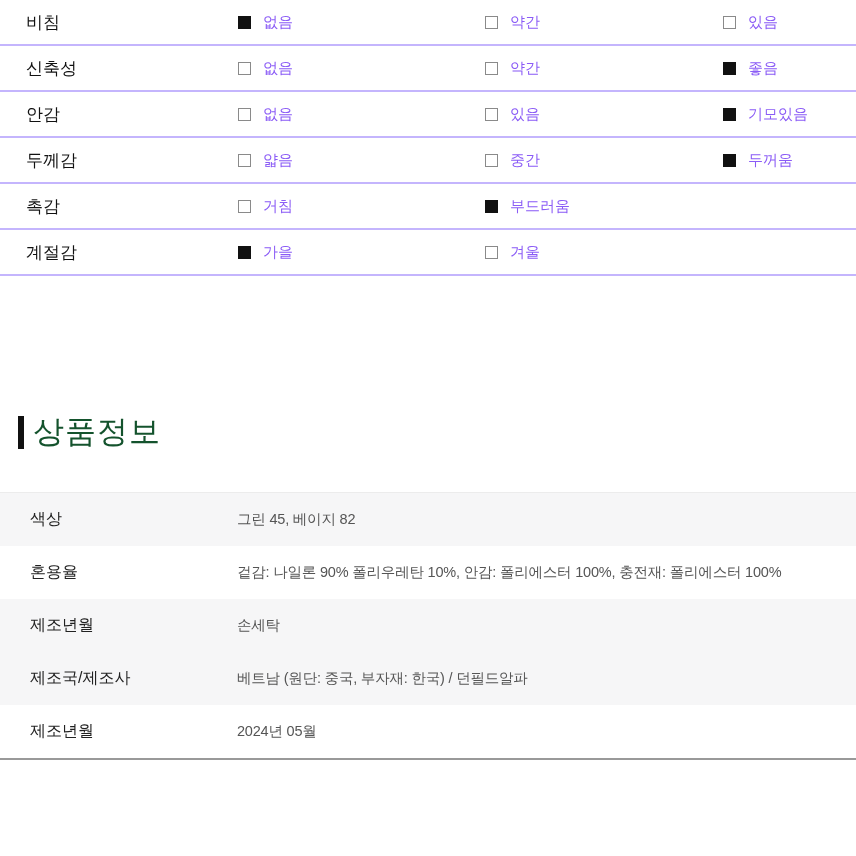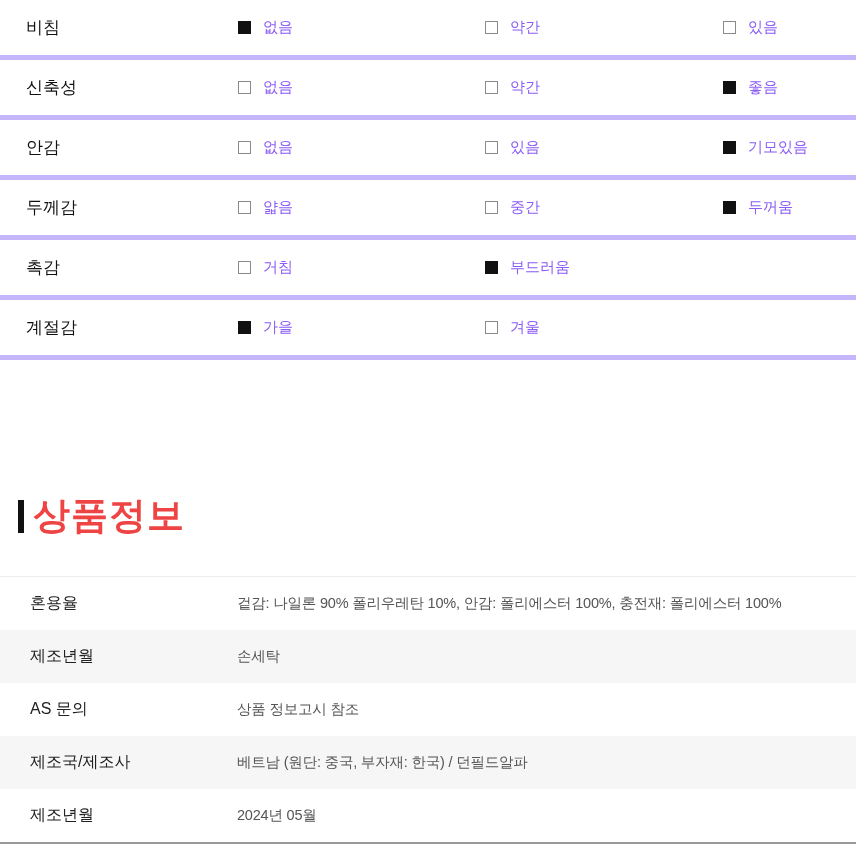--- a/index.html
+++ b/index.html
@@ -2,32 +2,32 @@
 <html><head>
 <meta charset="utf-8">
 <style>
   * { margin:0; padding:0; box-sizing:border-box; }
   html,body { width:856px; height:856px; background:#fff; overflow:hidden;
     font-family:"Liberation Sans","DejaVu Sans",sans-serif; color:#1a1a1a; }
 
   
   .attr-table { width:856px; }
   .attr-row { display:grid; grid-template-columns:238px 247px 238px 133px;
-    align-items:center; height:60px; border-bottom:5px solid #c4b5fd; }
+    align-items:center; height:46px; border-bottom:2px solid #c4b5fd; }
   .attr-label { padding-left:26px; font-size:17px; font-weight:500; color:#111; }
   .attr-opt { display:flex; align-items:center; gap:12px; }
   .checkbox { width:13px; height:13px; border:1.5px solid #8a8a8a; background:#fff;
     display:inline-block; flex:0 0 auto; }
   .checkbox.checked { background:#111; border-color:#111; }
   .opt-label { font-size:15px; color:#8b5cf6; }
 
   
   .section-header { display:flex; align-items:center; margin:134px 0 0 18px; height:44px; }
   .section-bar { width:6px; height:33px; background:#111; margin-right:9px; flex:0 0 auto; }
-  .section-title { font-size:37px; font-weight:700; letter-spacing:1px; color:#ef4444; }
+  .section-title { font-size:31px; font-weight:400; letter-spacing:1px; color:#14532d; }
 
   
   .info-table { width:856px; margin-top:38px; border-top:1px solid #ececec;
     border-bottom:2px solid #999; }
   .info-row { display:grid; grid-template-columns:237px 1fr; align-items:center; height:53px; }
   .info-row.shade { background:#f6f6f7; }
   .info-label { padding-left:30px; font-size:16px; font-weight:500; color:#222; }
   .info-value { font-size:14.5px; color:#555; letter-spacing:-0.2px; white-space:nowrap; }
 </style>
 </head>
@@ -125,35 +125,35 @@
 
 </div>
 
 <div class="section-header">
   <span class="section-bar"></span>
   <span class="section-title">상품정보</span>
 </div>
 
 <div class="info-table">
 
+  <div class="info-row shade">
+    <div class="info-label">색상</div>
+    <div class="info-value">그린 45, 베이지 82</div>
+  </div>
 
   <div class="info-row">
     <div class="info-label">혼용율</div>
     <div class="info-value">겉감: 나일론 90% 폴리우레탄 10%, 안감: 폴리에스터 100%, 충전재: 폴리에스터 100%</div>
   </div>
 
   <div class="info-row shade">
     <div class="info-label">제조년월</div>
     <div class="info-value">손세탁</div>
   </div>
 
-  <div class="info-row">
-    <div class="info-label">AS 문의</div>
-    <div class="info-value">상품 정보고시 참조</div>
-  </div>
 
   <div class="info-row shade">
     <div class="info-label">제조국/제조사</div>
     <div class="info-value"> 베트남 (원단: 중국, 부자재: 한국) / 던필드알파</div>
   </div>
 
   <div class="info-row">
     <div class="info-label">제조년월</div>
     <div class="info-value">2024년 05월</div>
   </div>

